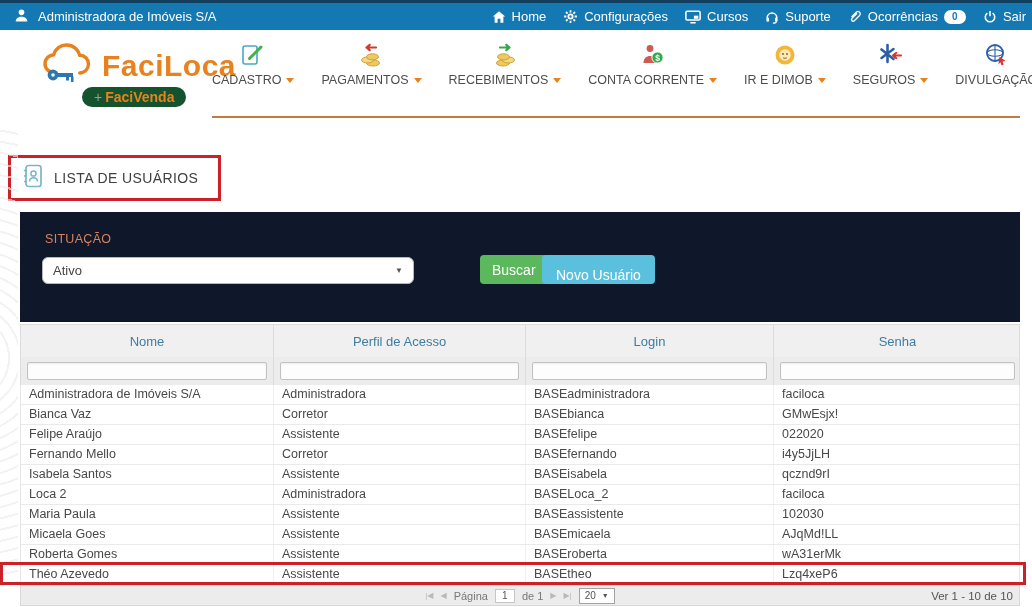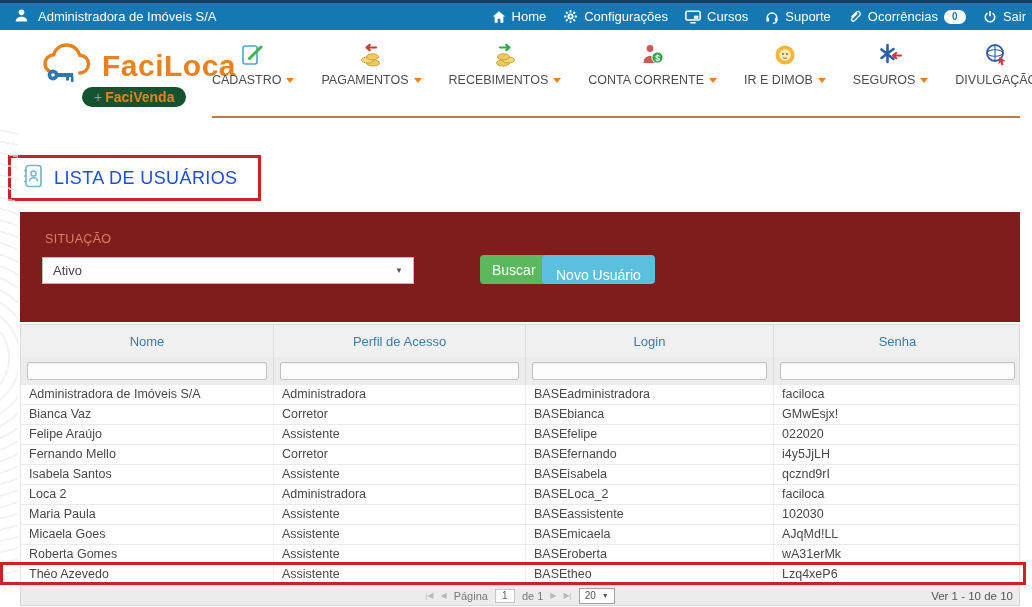--- a/index.html
+++ b/index.html
@@ -29,26 +29,26 @@
   .menu{position:absolute; left:212px; top:12px; display:flex; gap:27px; align-items:flex-end;}
   .menu-item{display:flex; flex-direction:column; align-items:center; gap:5px; cursor:pointer;}
   .menu-item svg{display:block;}
   .menu-label{font-size:12.5px; color:#4d4d4d; display:flex; align-items:center; gap:5px; white-space:nowrap;}
   .caret{width:0; height:0; border-left:4px solid transparent; border-right:4px solid transparent; border-top:5px solid #e8821e;}
   .menu-underline{position:absolute; left:212px; right:12px; top:86px; height:2px; background:#c47a3c;}
   
   .title-row{margin:37px 0 0 8px;}
   .red-box{display:inline-block; border:3px solid #cb2128;}
   .title-box{display:flex; align-items:center; gap:9px; padding:5px 20px 5px 10px; background:#fff;}
-  .title-text{font-size:18px; color:#1d4ed8; letter-spacing:.4px;}
-  
-  .filter-panel{position:relative; margin:11px 12px 0 20px; height:110px; background:#7f1d1d;}
+  .title-text{font-size:14px; color:#404040; letter-spacing:.4px;}
+  
+  .filter-panel{position:relative; margin:11px 12px 0 20px; height:110px; background:#0f172a;}
   .situacao-label{position:absolute; left:25px; top:20px; font-size:12.5px; color:#d9825f; letter-spacing:.3px;}
   .select-box{position:absolute; left:22px; top:45px; width:372px; height:27px; background:#fff;
-    border:1px solid #b9b9b9; border-radius:0; display:flex; align-items:center;
+    border:1px solid #b9b9b9; border-radius:6px; display:flex; align-items:center;
     padding:0 10px; font-size:13px; color:#444; cursor:pointer;}
   .select-caret{margin-left:auto; font-size:8px; color:#555;}
   .btn{position:absolute; top:43px; height:29px; border:none; border-radius:4px; color:#fff;
     font-size:14px; font-family:"Liberation Sans",sans-serif; cursor:pointer; padding:0 12px;}
   .btn-buscar{left:460px; background:#5cb85c;}
   .btn-novo{left:522px; background:#5bc0de; padding:12px 14px;}
   
   .grid{margin:2px 12px 0 20px; font-size:12.5px;}
   .gh{display:grid; grid-template-columns:253px 252px 248px 247px; height:33px;
     background:#f0f0f0; border:1px solid #dcdcdc; border-bottom:none;}

